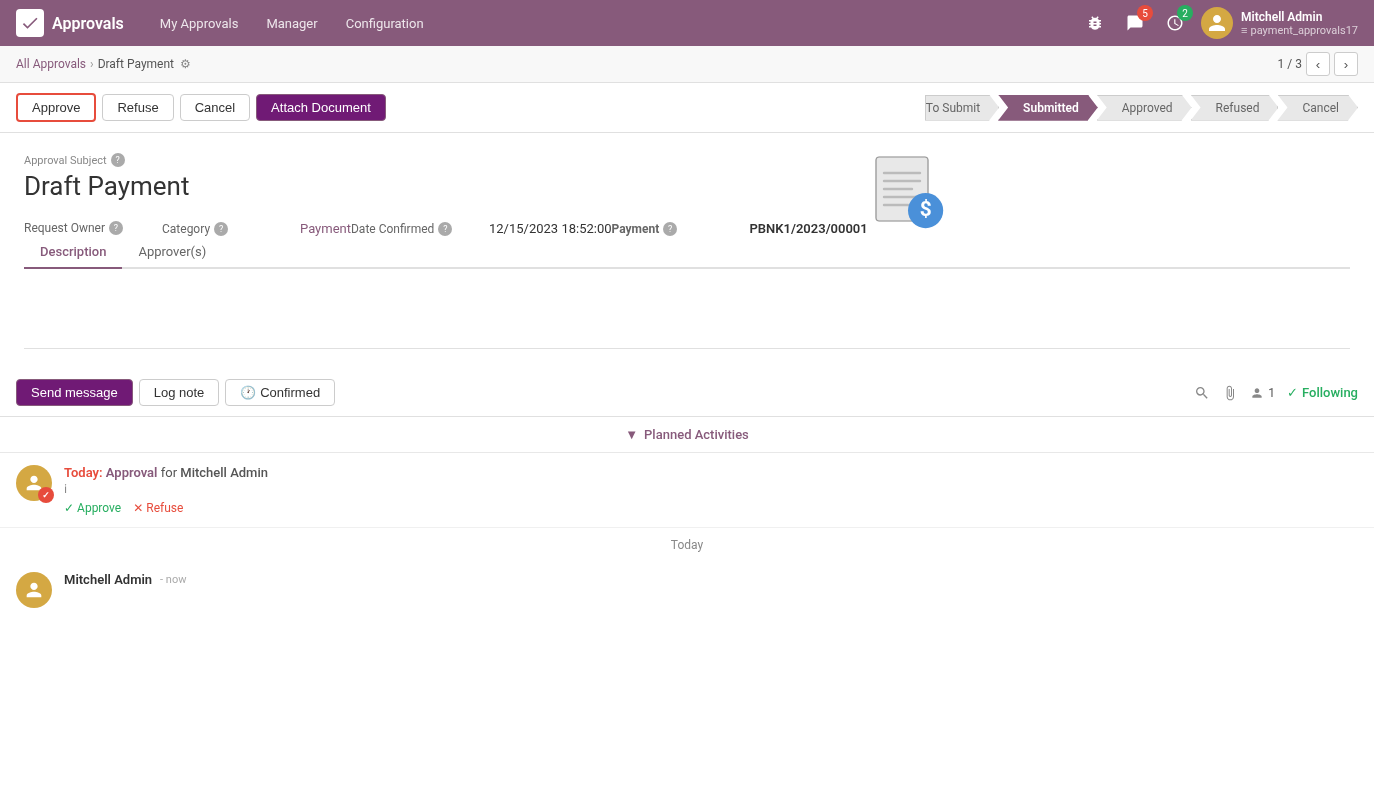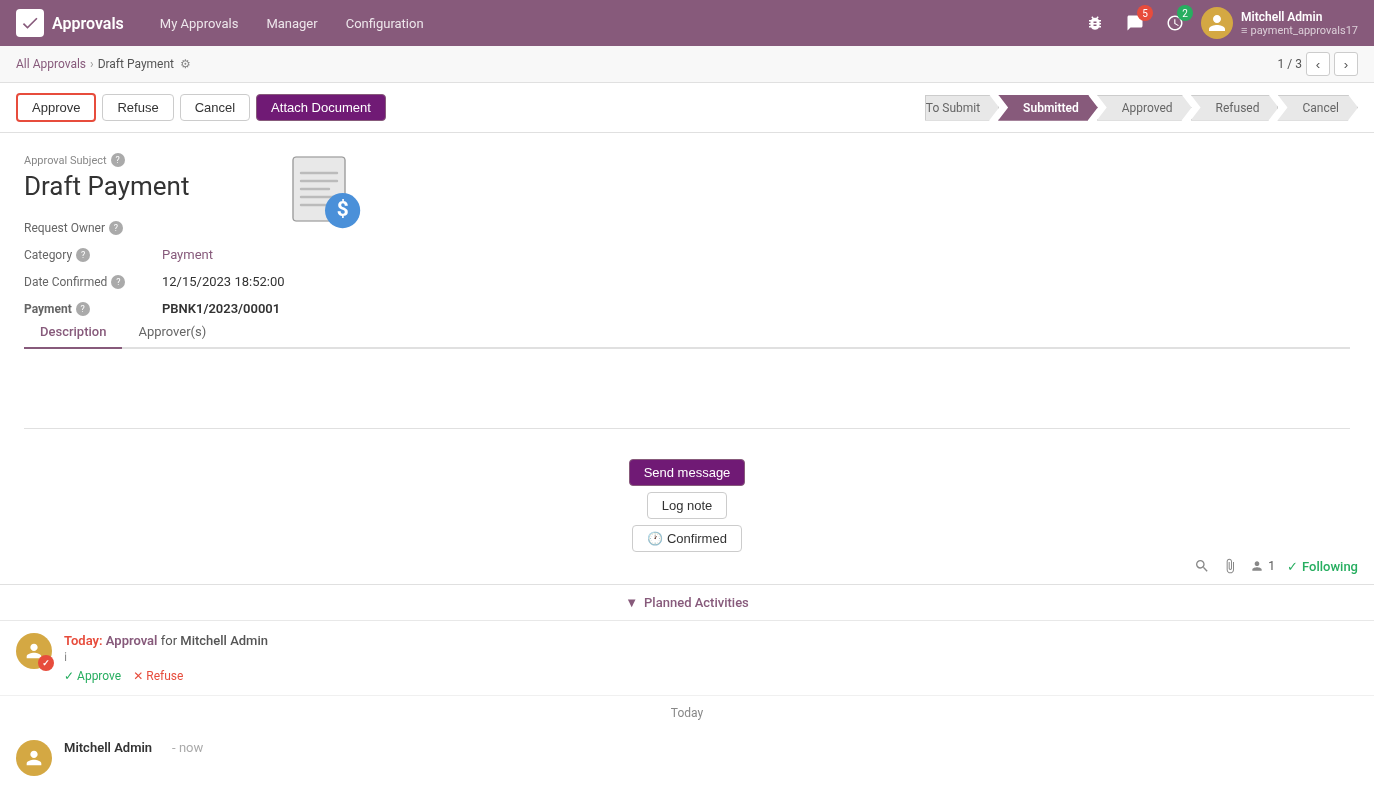--- a/index.html
+++ b/index.html
@@ -60,37 +60,37 @@
 
     
     .main-content { padding: 20px 24px; background: #fff; }
     .form-header { display: flex; align-items: flex-start; }
     .approval-subject-label { font-size: 11px; color: #888; margin-bottom: 4px; display: flex; align-items: center; gap: 4px; }
     .help-icon { width: 14px; height: 14px; border-radius: 50%; background: #aaa; color: #fff; display: inline-flex; align-items: center; justify-content: center; font-size: 9px; cursor: pointer; }
     .record-title { font-size: 26px; font-weight: 400; color: #333; margin-bottom: 20px; }
     .form-icon { width: 80px; height: 80px; }
     .form-icon svg { width: 80px; height: 80px; }
 
-    .form-fields { display: flex; flex-direction: column; gap: 12px; }
+    .form-fields { display: flex; flex-direction: row; }
     .field-row { display: flex; align-items: baseline; gap: 8px; }
     .field-label { color: #666; font-size: 12px; min-width: 130px; display: flex; align-items: center; gap: 4px; }
     .field-value { color: #333; font-size: 13px; }
     .field-value a { color: #875a7b; text-decoration: none; }
     .field-value.bold { font-weight: 600; }
 
     
     .tabs { display: flex; border-bottom: 2px solid #e0e0e0; }
     .tab { padding: 8px 16px; cursor: pointer; font-size: 13px; color: #666; border-bottom: 2px solid transparent; margin-bottom: -2px; }
     .tab.active { color: #875a7b; border-bottom-color: #875a7b; font-weight: 500; }
     .tab-content { min-height: 80px; padding: 12px 0; border-bottom: 1px solid #e0e0e0; }
 
     
     .chatter-bar {
       display: flex; align-items: center; padding: 10px 16px; gap: 6px;
-      border-bottom: 1px solid #e0e0e0; background: #fff; flex-direction: column;
+      border-bottom: 1px solid #e0e0e0; background: #fff;
     }
     .chatter-right { margin-left: auto; display: flex; align-items: center; gap: 12px; }
     .chatter-icon { color: #888; cursor: pointer; font-size: 14px; display: flex; align-items: center; }
     .followers-count { font-size: 12px; color: #555; display: flex; align-items: center; gap: 4px; }
     .following-btn { color: #27ae60; font-size: 13px; font-weight: 500; display: flex; align-items: center; gap: 4px; cursor: pointer; }
 
     
     .planned-activities-header {
       display: flex; align-items: center; justify-content: center;
       padding: 10px; color: #875a7b; font-size: 13px; font-weight: 500;
@@ -111,21 +111,21 @@
     .activity-action.refuse { color: #e74c3c; }
 
     
     .date-divider { text-align: center; color: #888; font-size: 12px; padding: 10px 0; border-top: 1px solid #f0f0f0; }
 
     
     .message-item { display: flex; gap: 12px; padding: 10px 16px; }
     .msg-avatar { width: 36px; height: 36px; border-radius: 50%; background: #d4a843; display: flex; align-items: center; justify-content: center; font-size: 13px; font-weight: bold; color: #fff; flex-shrink: 0; }
     .msg-content { flex: 1; }
     .msg-header { font-size: 13px; font-weight: 600; color: #333; display: flex; align-items: center; gap: 8px; }
-    .msg-time { font-size: 13px; color: #aaa; font-weight: 400; margin-left: 12px; }
+    .msg-time { font-size: 11px; color: #aaa; font-weight: 400; }
 
     .page-wrapper { display: flex; flex-direction: column; height: 786px; overflow: hidden; position: relative; }
     .content-area { overflow-y: auto; flex: 1; }
     .content-area::-webkit-scrollbar { width: 12px; }
     .content-area::-webkit-scrollbar-track { background: #f5f5f5; }
     .content-area::-webkit-scrollbar-thumb { background: #ccc; border-radius: 6px; }
   </style>
 </head>
 <body>
 

